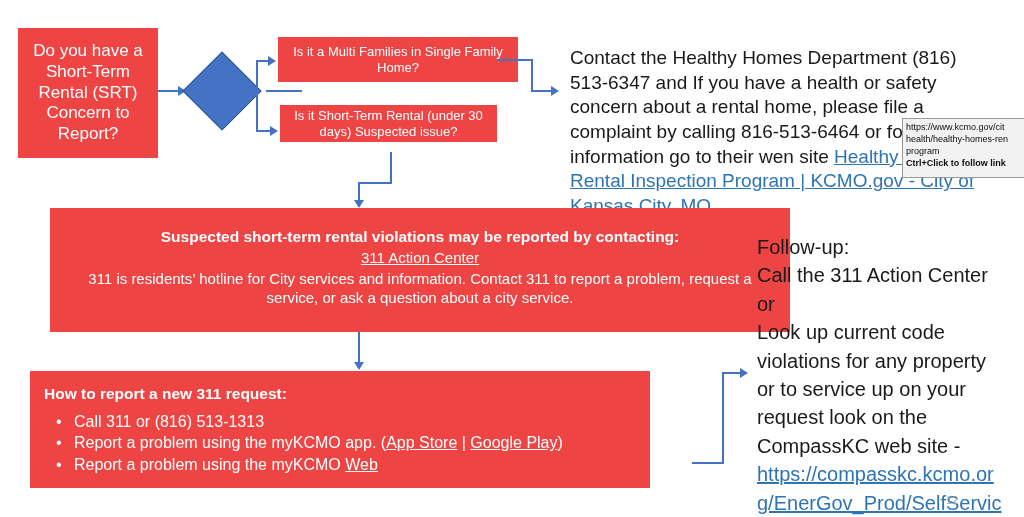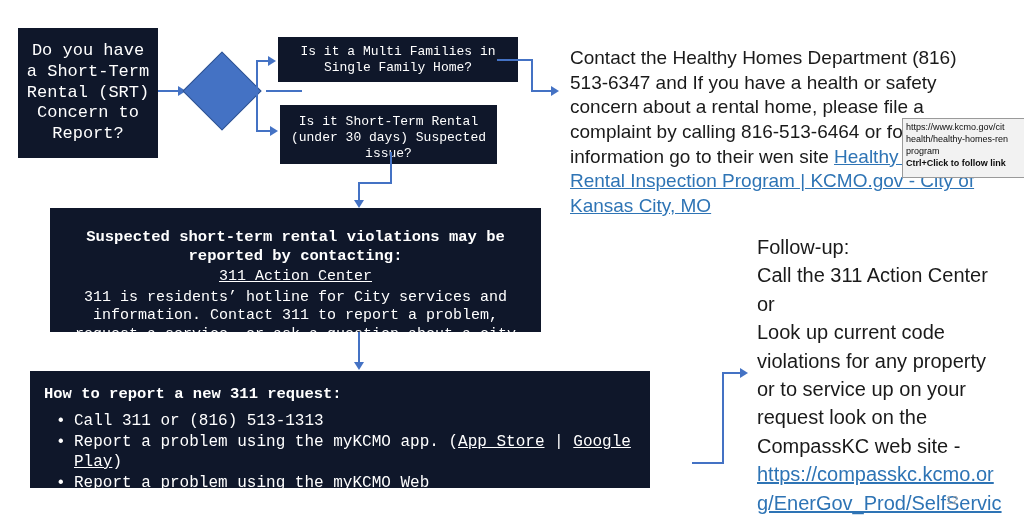--- a/index.html
+++ b/index.html
@@ -10,29 +10,28 @@
     font-family:"Liberation Sans", sans-serif;
     position:relative;
     overflow:hidden;
     -webkit-font-smoothing:antialiased;
   }
   .slide{position:absolute;left:0;top:0;width:1024px;height:517px;}
 
   
   .box{
     position:absolute;
-    background:#0f172a;
+    background:#ef4444;
     color:#ffffff;
     box-sizing:border-box;
     display:flex;
     flex-direction:column;
     justify-content:center;
     text-align:center;
     line-height:1.22;
-    font-family:Liberation Mono, monospace;
   }
   .box.left{text-align:left;}
 
   .diamond{
     position:absolute;
     background:#4472C4;
     border:1px solid #2F528F;
     transform:rotate(45deg);
     box-sizing:border-box;
   }
@@ -125,41 +124,41 @@
 
   <div class="box" style="left:278px;top:37px;width:240px;height:45px;font-size:13px;padding:2px 8px;">
     <span>Is it a Multi Families in Single Family Home?</span>
   </div>
 
   <div class="ln lnh" style="left:497px;top:59px;width:36px;"></div>
   <div class="ln lnv" style="left:531px;top:59px;width:2px;height:33px;"></div>
   <div class="ln lnh" style="left:531px;top:90px;width:22px;"></div>
   <div class="arrow arrow-r" style="left:551px;top:86px;"></div>
 
-  <div class="box" style="left:280px;top:105px;width:217px;height:59px;font-size:13px;padding:2px 8px;justify-content:flex-end;">
+  <div class="box" style="left:280px;top:105px;width:217px;height:37px;font-size:13px;padding:2px 8px;">
     <span>Is it Short-Term Rental (under 30 days) Suspected issue?</span>
   </div>
 
   <div class="ln lnv" style="left:390px;top:152px;width:2px;height:32px;"></div>
   <div class="ln lnh" style="left:358px;top:182px;width:34px;"></div>
   <div class="ln lnv" style="left:358px;top:182px;width:2px;height:20px;"></div>
   <div class="arrow arrow-d" style="left:354px;top:200px;"></div>
 
   <div class="para" style="left:570px;top:46px;width:425px;font-size:19px;">
     <span>Contact the Healthy Homes Department (816) 513-6347 and If you have a health or safety concern about a rental home, please file a complaint by calling 816-513-6464 or for more information go to their wen site </span><a class="lnk" href="#">Healthy Homes Rental Inspection Program | KCMO.gov - City of Kansas City, MO</a>
   </div>
 
   <div class="tooltip" style="left:902px;top:118px;width:122px;height:54px;">
     <div>https://www.kcmo.gov/cit</div>
     <div>health/healthy-homes-ren</div>
     <div>program</div>
     <div><b>Ctrl+Click to follow link</b></div>
   </div>
 
-  <div class="box" style="left:50px;top:208px;width:491px;height:124px;font-size:15px;padding:8px 14px;justify-content:flex-start;">
+  <div class="box" style="left:50px;top:208px;width:740px;height:124px;font-size:15px;padding:8px 14px;justify-content:flex-start;">
     <div style="font-weight:bold;font-size:15.5px;margin-top:12px;">Suspected short-term rental violations may be reported by contacting:</div>
     <div style="margin-top:2px;">
       <a class="lnk-w" href="#">311 Action Center</a>
     </div>
     <div style="margin-top:3px;">311 is residents’ hotline for City services and information. Contact 311 to report a problem, request a service, or ask a question about a city service.</div>
   </div>
 
   <div class="ln lnv" style="left:358px;top:332px;width:2px;height:32px;"></div>
   <div class="arrow arrow-d" style="left:354px;top:362px;"></div>
 

